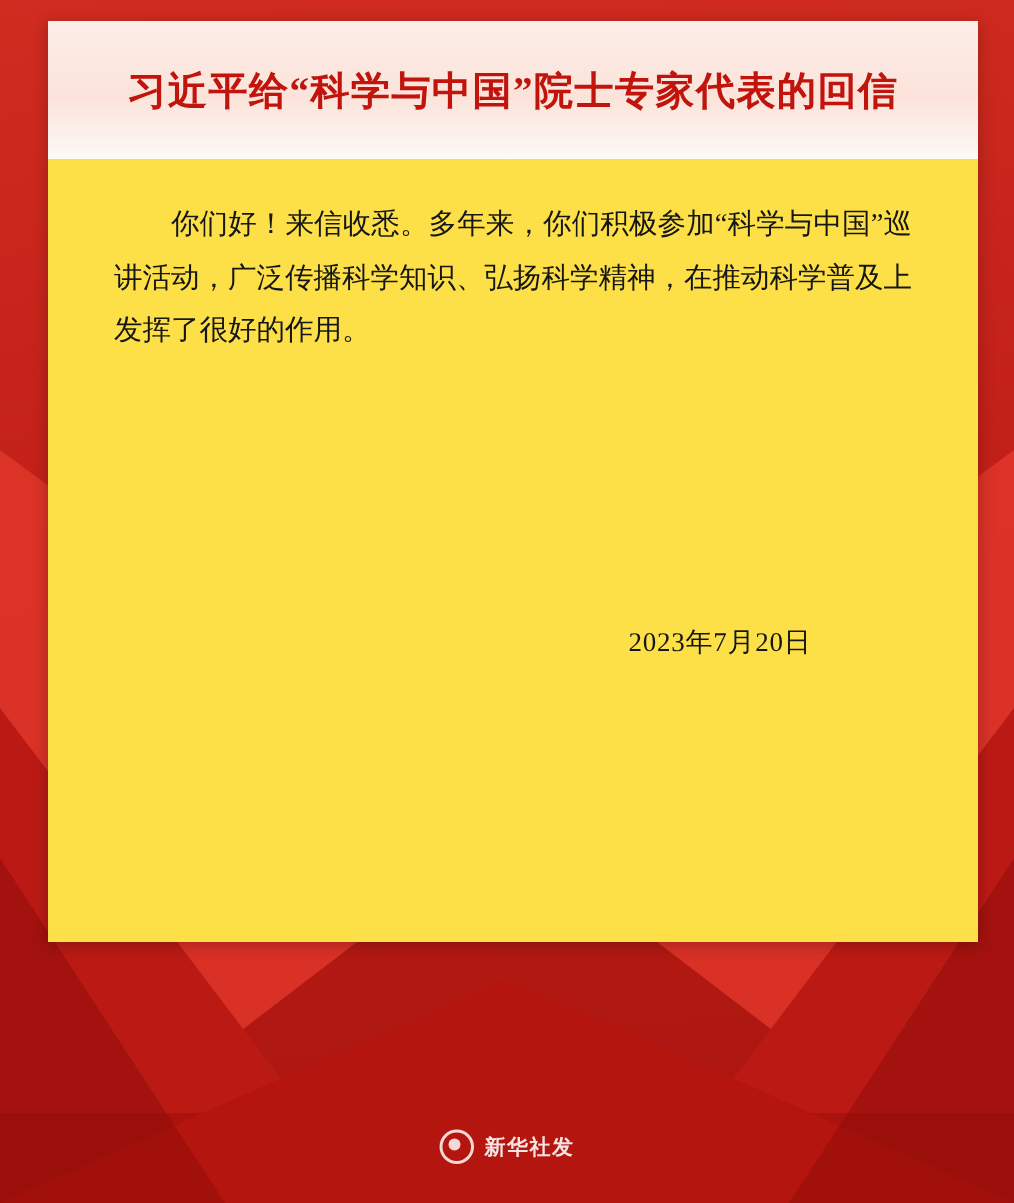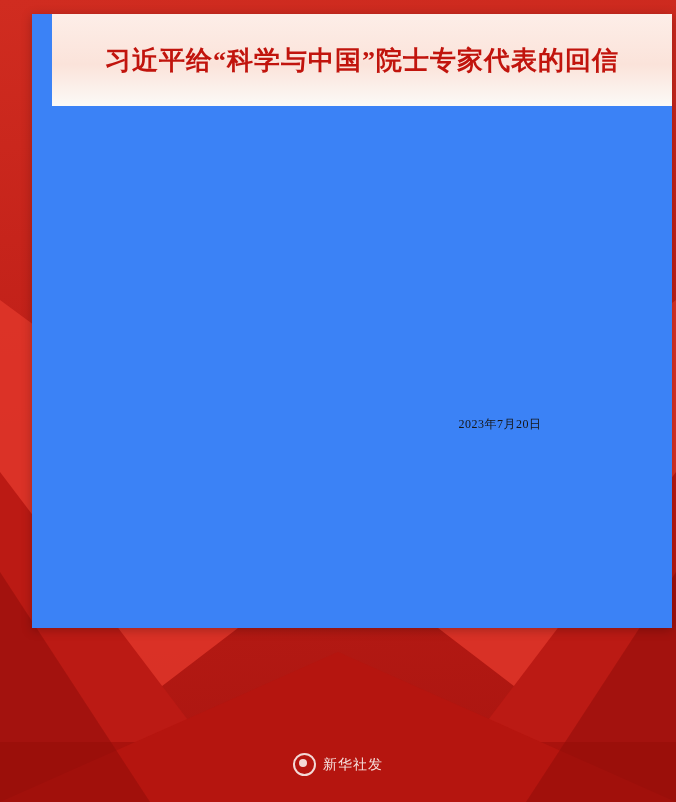--- a/index.html
+++ b/index.html
@@ -90,23 +90,22 @@
     border-left: 150px solid transparent;
     opacity: .55;
   }
   
   .letter-card {
     position: absolute;
     left: 32px;
     top: 14px;
     width: 620px;
     height: 614px;
-    background: #3b82f6;
+    background: #fde047;
     box-shadow: 0 2px 10px rgba(0,0,0,0.25);
-    padding-left: 20px;
   }
   .header-band {
     position: relative;
     width: 100%;
     height: 92px;
     background: linear-gradient(180deg, #fdeee8 0%, #fbe3da 55%, #fbfaf7 100%);
     display: flex;
     align-items: center;
     justify-content: center;
   }
@@ -148,35 +147,36 @@
   }
   .signature-name {
     font-family: "Liberation Serif", "DejaVu Serif", serif;
     font-size: 33px;
     letter-spacing: 4px;
     color: #111;
     font-weight: 500;
   }
   .signature-date {
     font-family: "Liberation Serif", "DejaVu Serif", serif;
-    font-size: 12px;
+    font-size: 18px;
     color: #161616;
     margin-top: 14px;
     letter-spacing: 0.5px;
   }
   
   .footer {
     position: absolute;
     left: 0;
     bottom: 26px;
     width: 676px;
     display: flex;
     align-items: center;
     justify-content: center;
     gap: 7px;
+    font-weight: bold;
   }
   .footer-mark {
     width: 19px;
     height: 19px;
     border-radius: 50%;
     border: 2px solid #f3d9d6;
     position: relative;
     display: inline-block;
   }
   .footer-mark::after {
@@ -209,20 +209,21 @@
   <div class="bg-vdark-left"></div>
   <div class="bg-vdark-right"></div>
 
   <div class="letter-card">
 
     <div class="header-band">
       <div class="title">习近平给“科学与中国”院士专家代表的回信</div>
     </div>
 
     <div class="letter-body">
+      <p class="para">你们好！来信收悉。多年来，你们积极参加“科学与中国”巡讲活动，广泛传播科学知识、弘扬科学精神，在推动科学普及上发挥了很好的作用。</p>
     </div>
 
     <div class="signature-block">
       <div class="signature-date">2023年7月20日</div>
     </div>
 
   </div>
 
   <div class="footer">
     <span class="footer-mark"></span>

